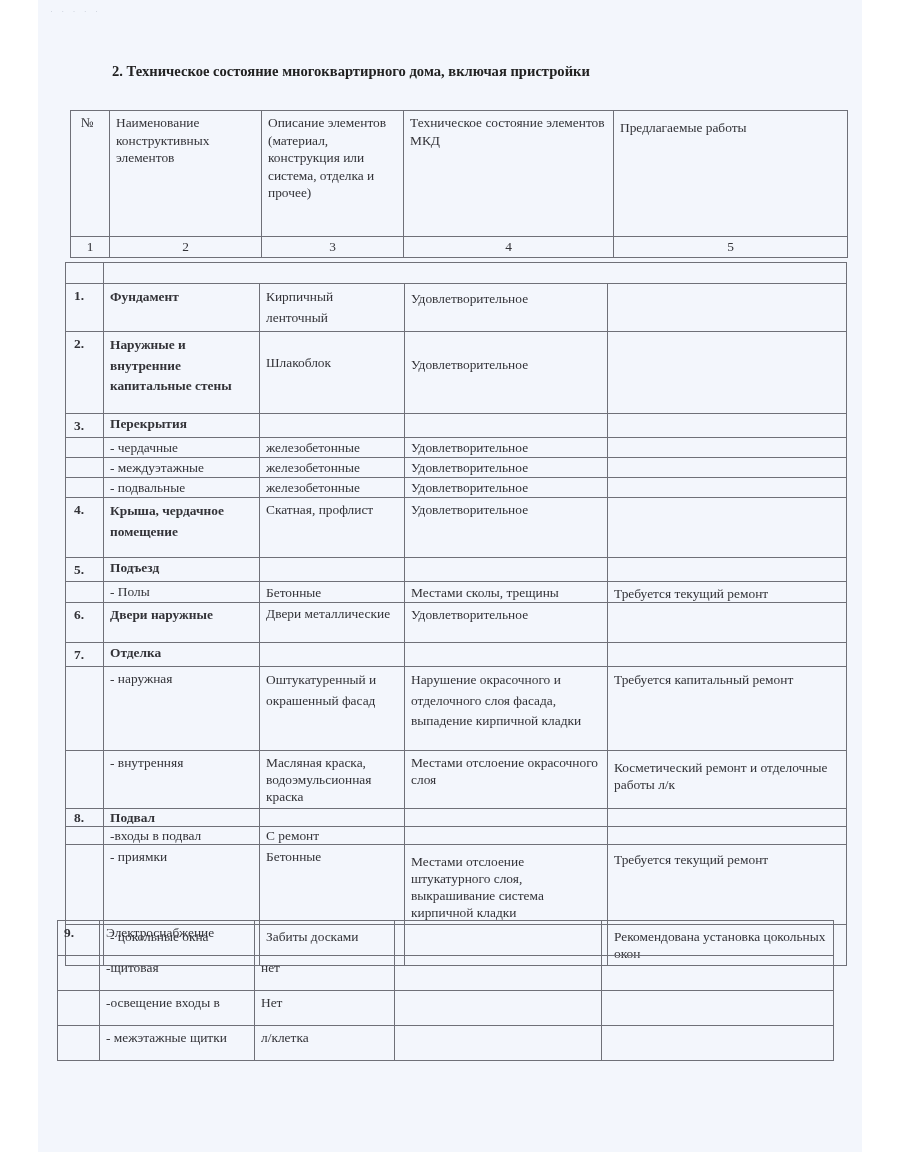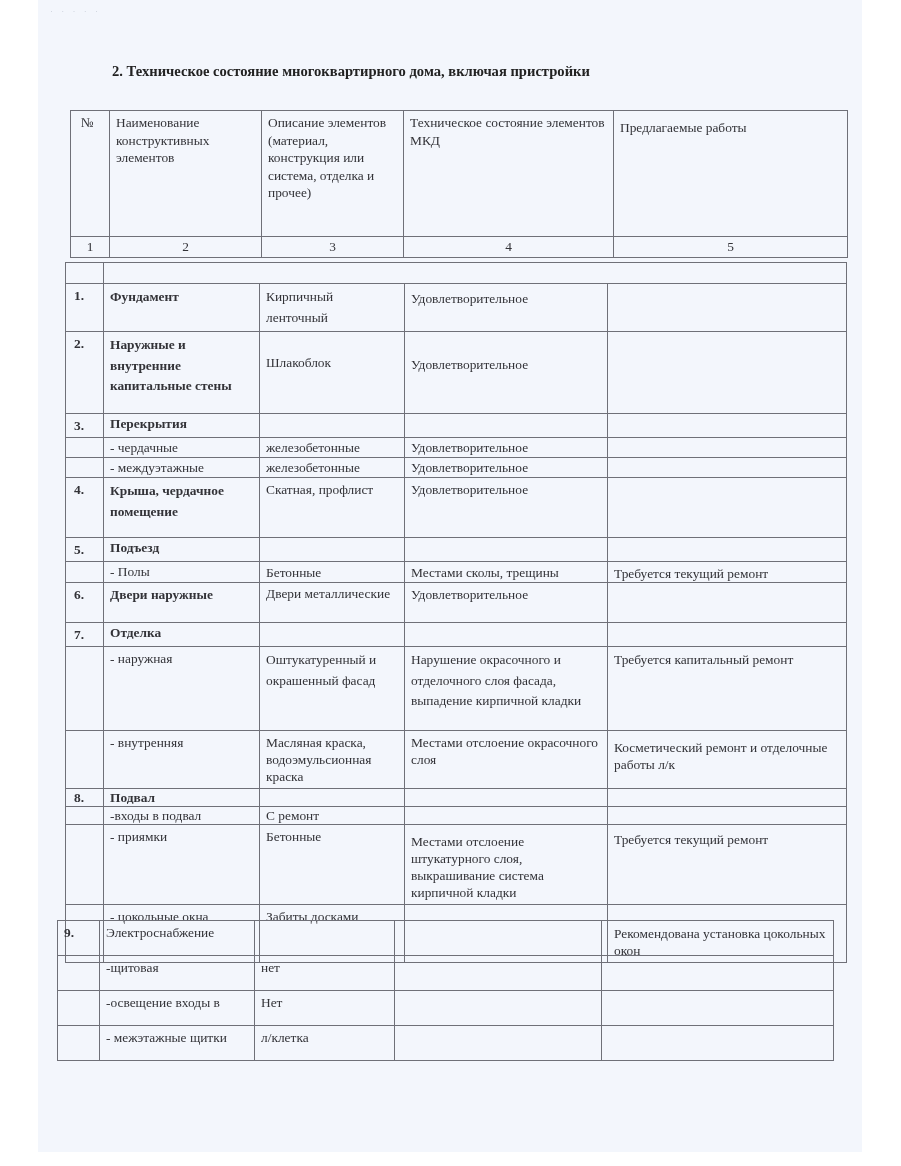--- a/index.html
+++ b/index.html
@@ -115,20 +115,27 @@
     <td style="padding-top:1px;padding-bottom:1px">Удовлетворительное</td>
     <td></td>
   </tr>
   <tr>
     <td></td>
     <td style="padding-top:1px;padding-bottom:1px">- междуэтажные</td>
     <td style="padding-top:1px;padding-bottom:1px">железобетонные</td>
     <td style="padding-top:1px;padding-bottom:1px">Удовлетворительное</td>
     <td></td>
   </tr>
+  <tr>
+    <td></td>
+    <td style="padding-top:1px;padding-bottom:1px">- подвальные</td>
+    <td style="padding-top:1px;padding-bottom:1px">железобетонные</td>
+    <td style="padding-top:1px;padding-bottom:1px">Удовлетворительное</td>
+    <td></td>
+  </tr>
 
   <tr style="height:60px">
     <td class="no">4.</td>
     <td class="bold lh2">Крыша, чердачное помещение</td>
     <td>Скатная, профлист</td>
     <td>Удовлетворительное</td>
     <td></td>
   </tr>
 
   <tr>
@@ -201,21 +208,21 @@
     <td>Бетонные</td>
     <td style="padding-top:8px">Местами отслоение штукатурного слоя, выкрашивание система кирпичной кладки</td>
     <td style="padding-top:6px">Требуется текущий ремонт</td>
   </tr>
 
   <tr style="height:40px">
     <td></td>
     <td>- цокольные окна</td>
     <td>Забиты досками</td>
     <td></td>
-    <td style="padding-top:20px">Рекомендована установка цокольных окон</td>
+    <td style="padding-top:3px">Рекомендована установка цокольных окон</td>
   </tr>
 </tbody>
   </table>
 
 <table class="grid t2">
   <colgroup>
       <col style="width:42px">
       <col style="width:155px">
       <col style="width:140px">
       <col style="width:207px">

